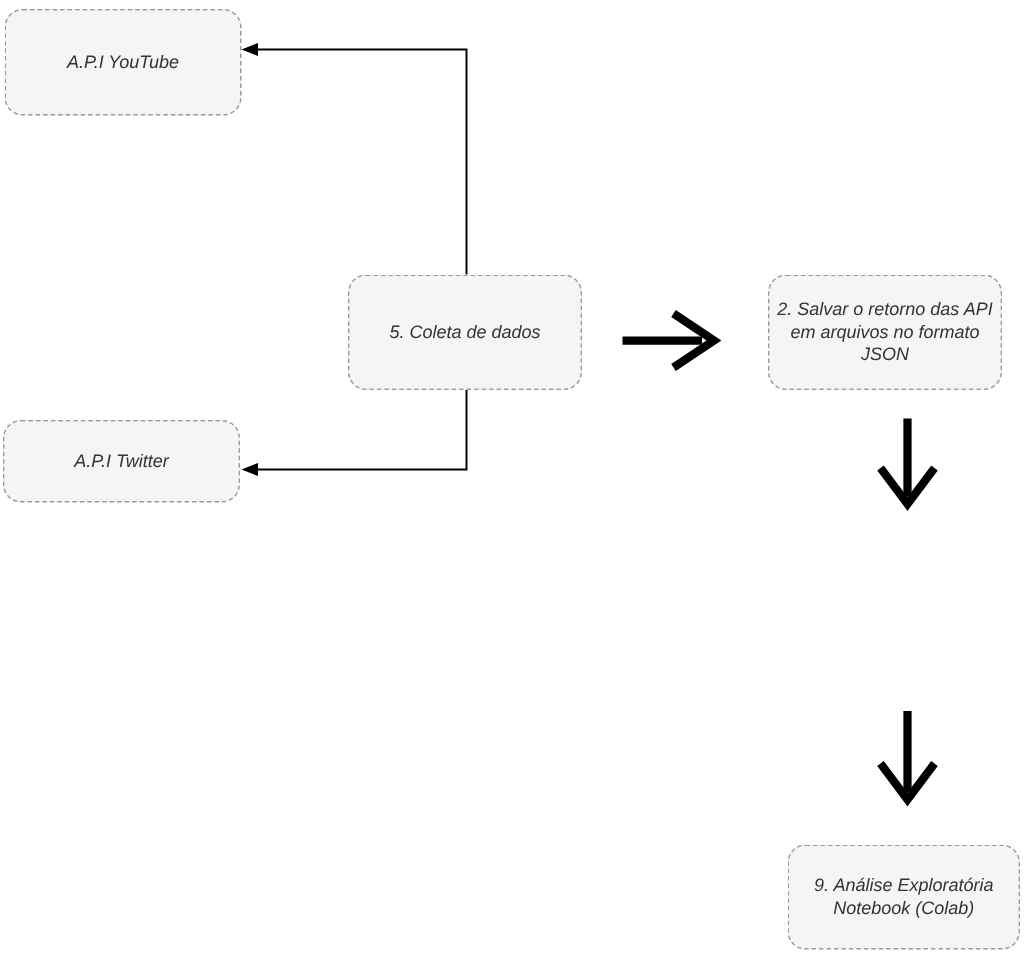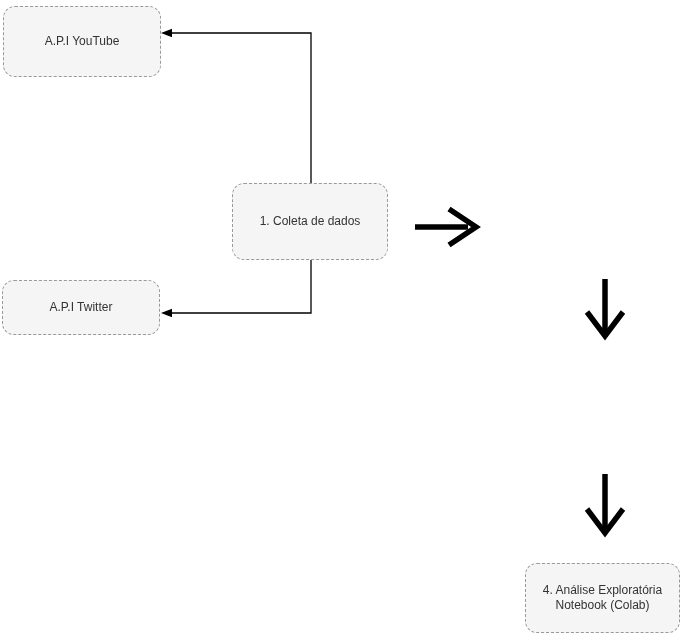--- a/index.html
+++ b/index.html
@@ -41,20 +41,21 @@
     align-items: center;
     justify-content: center;
     text-align: center;
     color: var(--node-text, #333333);
     font-size: 12px;
     line-height: 1.25;
     padding: 3px;
   }
   .node .label {
     white-space: pre-line;
+    font-style: italic;
   }
 </style>
 </head>
 <body>
 
 <div class="canvas">
 
   <svg class="connectors" width="686" height="639" viewBox="0 0 686 639">
 
     <path class="edge-thin" d="M 311 183 L 311 33 L 170 33"></path>
@@ -81,23 +82,28 @@
 
   <div class="node" style="left:3px; top:6px; width:158px; height:71px;">
     <span class="label">A.P.I YouTube</span>
   </div>
 
   <div class="node" style="left:2px; top:280px; width:158px; height:55px;">
     <span class="label">A.P.I Twitter</span>
   </div>
 
   <div class="node" style="left:232px; top:183px; width:156px; height:77px;">
-    <span class="label">1. Coleta de dados</span>
+    <span class="label">5. Coleta de dados</span>
+  </div>
+
+  <div class="node" style="left:512px; top:183px; width:156px; height:77px;">
+    <span class="label">2. Salvar o retorno das API
+em arquivos no formato
+JSON</span>
   </div>
 
 
-
   <div class="node" style="left:525px; top:563px; width:155px; height:70px;">
-    <span class="label">4. Análise Exploratória
+    <span class="label">9. Análise Exploratória
 Notebook (Colab)</span>
   </div>
 
 </div>
 
 </body></html>

